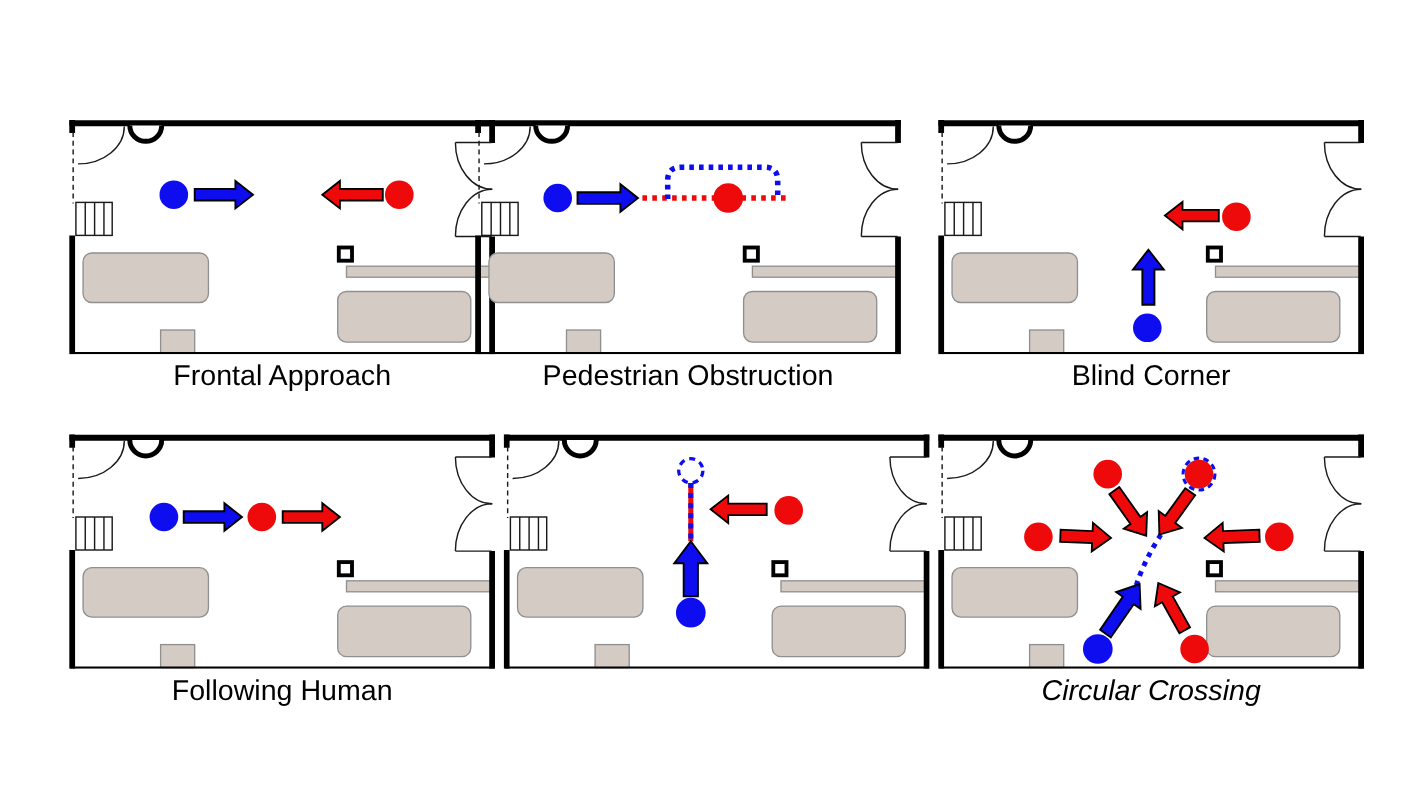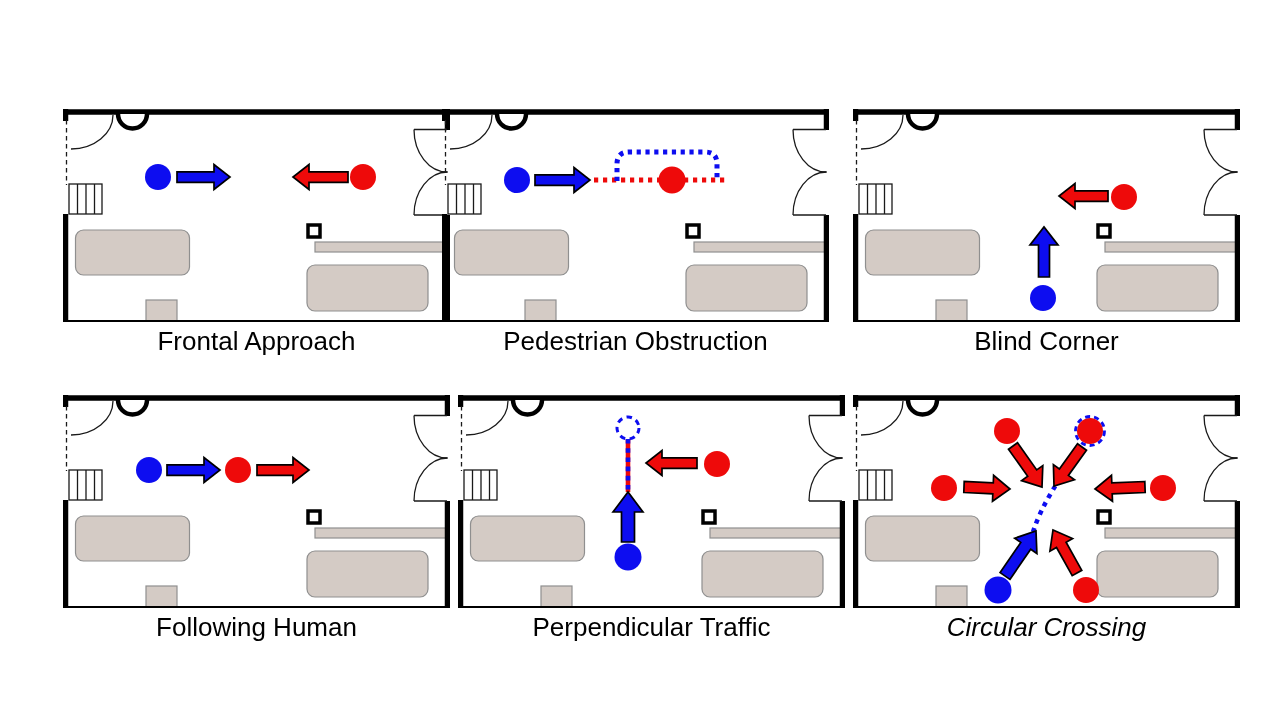--- a/index.html
+++ b/index.html
@@ -53,21 +53,21 @@
     <div class="panel" style="left: 63px; top: 108px;">
       <svg width="387" height="214" viewBox="0 0 387 214">
         <use href="#floorplan"></use>
         <circle cx="95" cy="69" r="13" fill="#0d0df0"></circle>
         <polygon points="114.0,74.3 151.0,74.3 151.0,81.5 167.0,69.0 151.0,56.5 151.0,63.8 114.0,63.8" fill="#0d0df0" stroke="#000" stroke-width="1.7" stroke-linejoin="miter"></polygon>
         <polygon points="285.0,63.8 246.0,63.8 246.0,56.5 230.0,69.0 246.0,81.5 246.0,74.3 285.0,74.3" fill="#ee0a0a" stroke="#000" stroke-width="1.7" stroke-linejoin="miter"></polygon>
         <circle cx="300" cy="69" r="13" fill="#ee0a0a"></circle>
       </svg>
       <div class="caption" style="top: 218px;">Frontal Approach</div>
     </div>
-    <div class="panel" style="left: 442px; top: 108px;">
+    <div class="panel" style="left: 432px; top: 108px;">
       <svg width="387" height="214" viewBox="0 0 387 214">
         <use href="#floorplan"></use>
         <line x1="152" y1="72" x2="286" y2="72" stroke="#ee0a0a" stroke-width="5" stroke-dasharray="4.2 4.8"></line>
         <path d="M 175 73 L 175 56 Q 175 44 187 44 L 263 44 Q 275 44 275 56 L 275 73" fill="none" stroke="#0d0df0" stroke-width="5" stroke-dasharray="4.2 4.6"></path>
         <circle cx="75" cy="72" r="13" fill="#0d0df0"></circle>
         <polygon points="93.0,77.3 132.0,77.3 132.0,84.5 148.0,72.0 132.0,59.5 132.0,66.8 93.0,66.8" fill="#0d0df0" stroke="#000" stroke-width="1.7" stroke-linejoin="miter"></polygon>
         <circle cx="230" cy="72" r="13.5" fill="#ee0a0a"></circle>
       </svg>
       <div class="caption" style="top: 218px;">Pedestrian Obstruction</div>
     </div>
@@ -95,21 +95,20 @@
       <svg width="387" height="214" viewBox="0 0 387 214">
         <use href="#floorplan"></use>
         <circle cx="170" cy="34" r="11" fill="none" stroke="#0d0df0" stroke-width="3" stroke-dasharray="5.5 4.5"></circle>
         <line x1="170" y1="45" x2="170" y2="98" stroke="#ee0a0a" stroke-width="4.6"></line>
         <line x1="170" y1="45" x2="170" y2="98" stroke="#0d0df0" stroke-width="4.6" stroke-dasharray="4.6 4.6"></line>
         <polygon points="176.5,148.0 176.5,118.0 185.0,118.0 170.0,98.0 155.0,118.0 163.5,118.0 163.5,148.0" fill="#0d0df0" stroke="#000" stroke-width="1.7" stroke-linejoin="miter"></polygon>
         <circle cx="170" cy="163" r="13.5" fill="#0d0df0"></circle>
         <polygon points="239.0,63.8 204.0,63.8 204.0,56.5 188.0,69.0 204.0,81.5 204.0,74.3 239.0,74.3" fill="#ee0a0a" stroke="#000" stroke-width="1.7" stroke-linejoin="miter"></polygon>
         <circle cx="259" cy="70" r="13" fill="#ee0a0a"></circle>
       </svg>
-      <div class="caption" style="top: 218px;">Perpendicular Traffic</div>
     </div>
     <div class="panel" style="left: 853px; top: 394px;">
       <svg width="387" height="214" viewBox="0 0 387 214">
         <use href="#floorplan"></use>
         <path d="M 180 138 Q 192 100 233 50" fill="none" stroke="#0d0df0" stroke-width="4.5" stroke-dasharray="4.4 5"></path>
         <circle cx="154" cy="37" r="13" fill="#ee0a0a"></circle>
         <circle cx="237" cy="37" r="13" fill="#ee0a0a"></circle>
         <circle cx="237" cy="37" r="14.5" fill="none" stroke="#0d0df0" stroke-width="2.8" stroke-dasharray="5 4"></circle>
         <circle cx="91" cy="94" r="13" fill="#ee0a0a"></circle>
         <circle cx="310" cy="94" r="13" fill="#ee0a0a"></circle>

